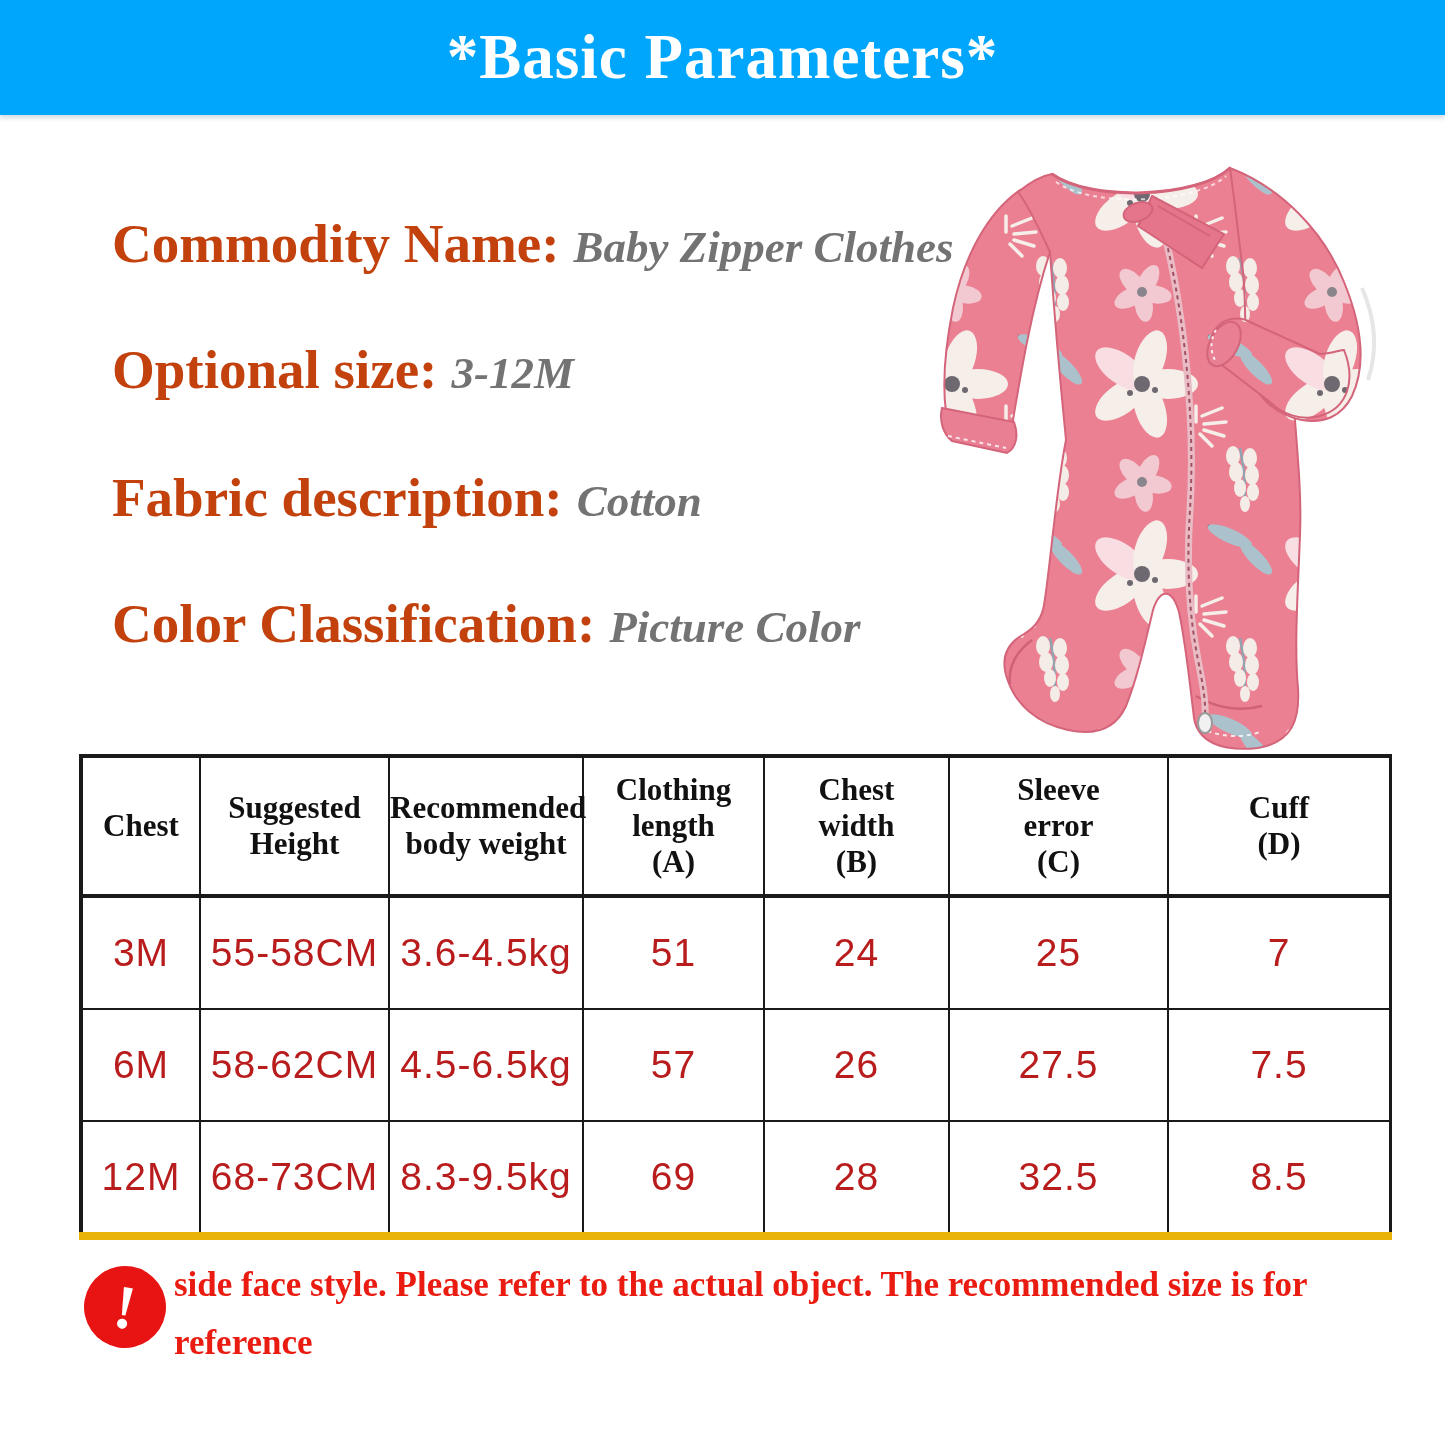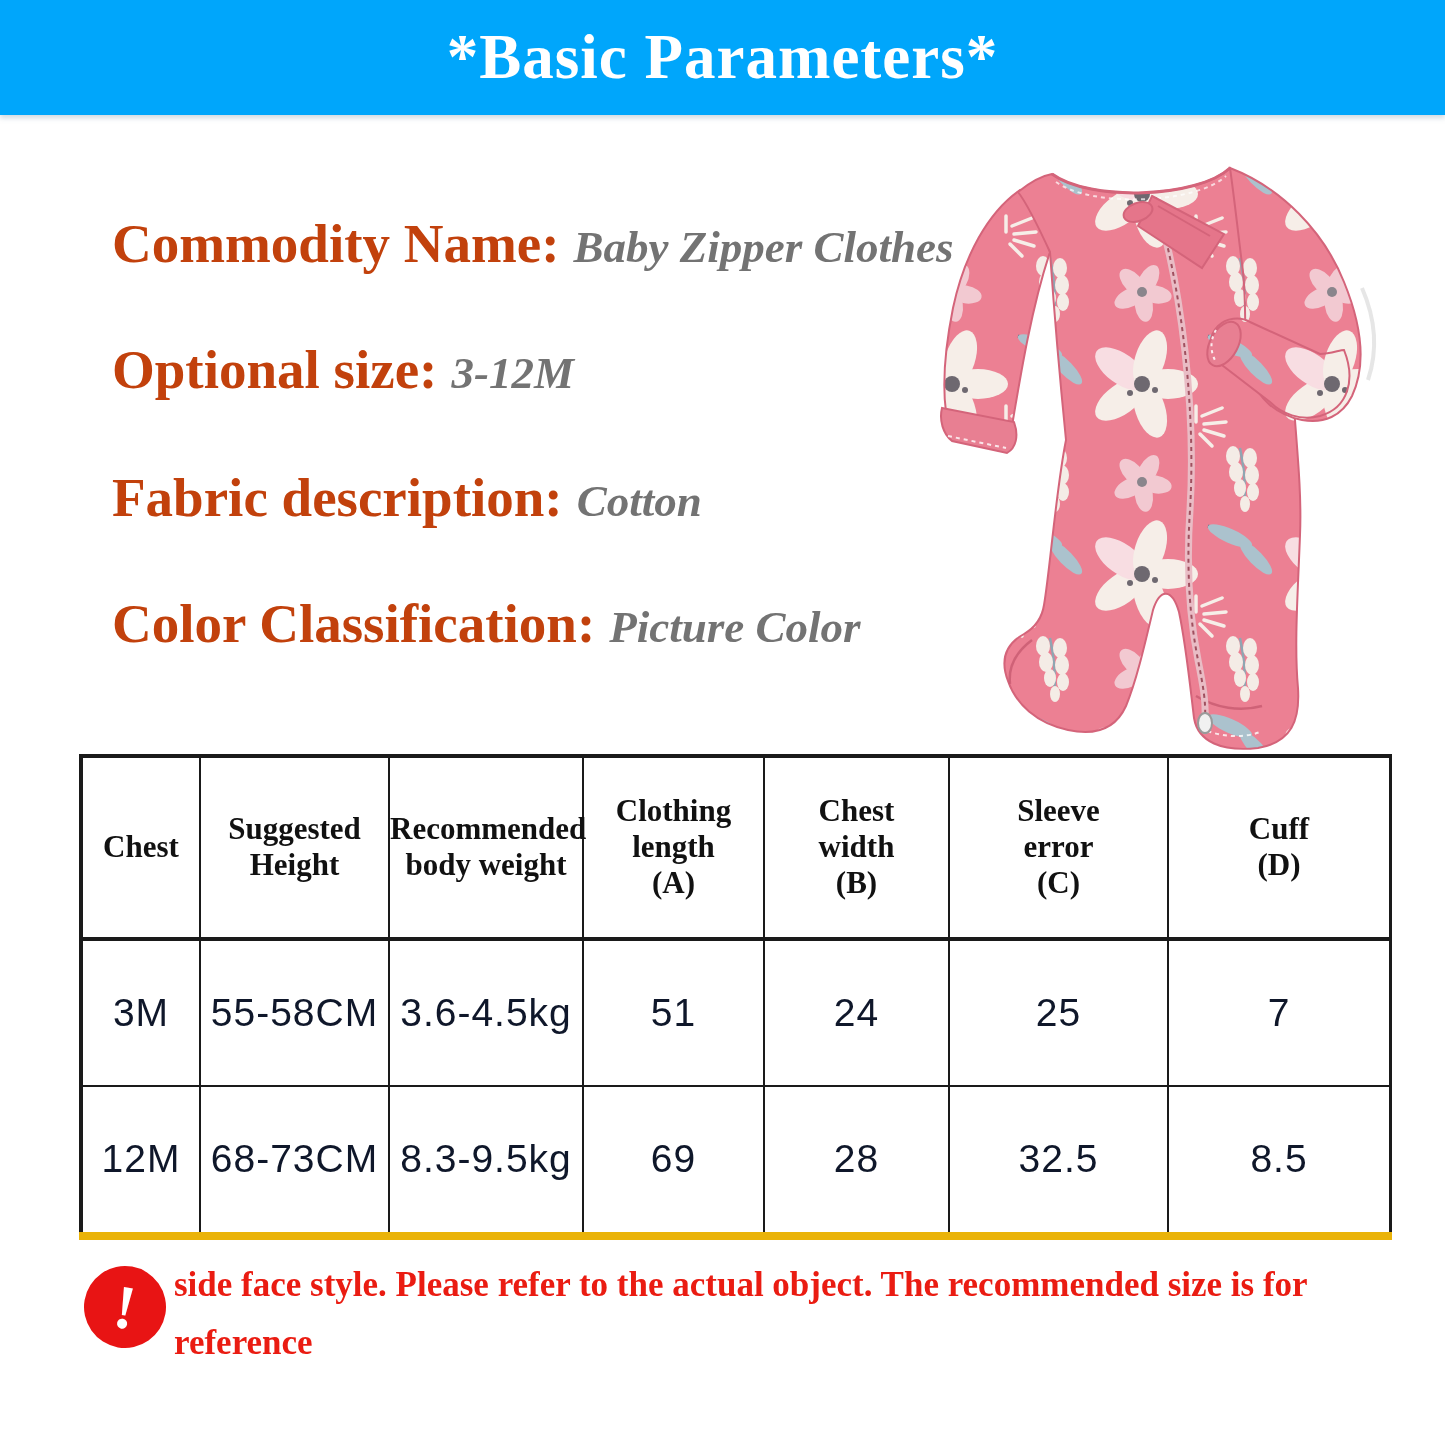--- a/index.html
+++ b/index.html
@@ -40,21 +40,21 @@
   .size-table tr td:first-child{border-left:4px solid #1a1a1a;}
   .size-table tr:first-child th:last-child,
   .size-table tr td:last-child{border-right:3px solid #1a1a1a;}
   .size-table tr:last-child td{border-bottom:8px solid #eab308;}
   .size-table th{
     height:114px;font-family:"Liberation Serif", serif;font-weight:bold;
     font-size:31px;line-height:36px;color:#111;white-space:pre-line;
   }
   .size-table td{
     height:92px;font-family:"Liberation Sans", sans-serif;font-weight:300;
-    font-size:39px;color:#0f172a;letter-spacing:1px;
+    font-size:39px;color:#b91c1c;letter-spacing:1px;
   }
   
   .warn-icon{
     position:absolute;left:84px;top:1266px;width:82px;height:82px;border-radius:50%;
     background:#e81414;color:#ffffff;display:flex;align-items:center;justify-content:center;
     font-weight:bold;font-size:62px;transform:rotate(10deg);
     font-family:"Liberation Serif", serif;
   }
   .warn-text{
     position:absolute;left:174px;top:1256px;width:1215px;
@@ -211,20 +211,29 @@
     <tr>
       <td>3M</td>
       <td>55-58CM</td>
       <td>3.6-4.5kg</td>
       <td>51</td>
       <td>24</td>
       <td>25</td>
       <td>7</td>
     </tr>
     <tr>
+      <td>6M</td>
+      <td>58-62CM</td>
+      <td>4.5-6.5kg</td>
+      <td>57</td>
+      <td>26</td>
+      <td>27.5</td>
+      <td>7.5</td>
+    </tr>
+    <tr>
       <td>12M</td>
       <td>68-73CM</td>
       <td>8.3-9.5kg</td>
       <td>69</td>
       <td>28</td>
       <td>32.5</td>
       <td>8.5</td>
     </tr>
   </tbody>
     </table>

